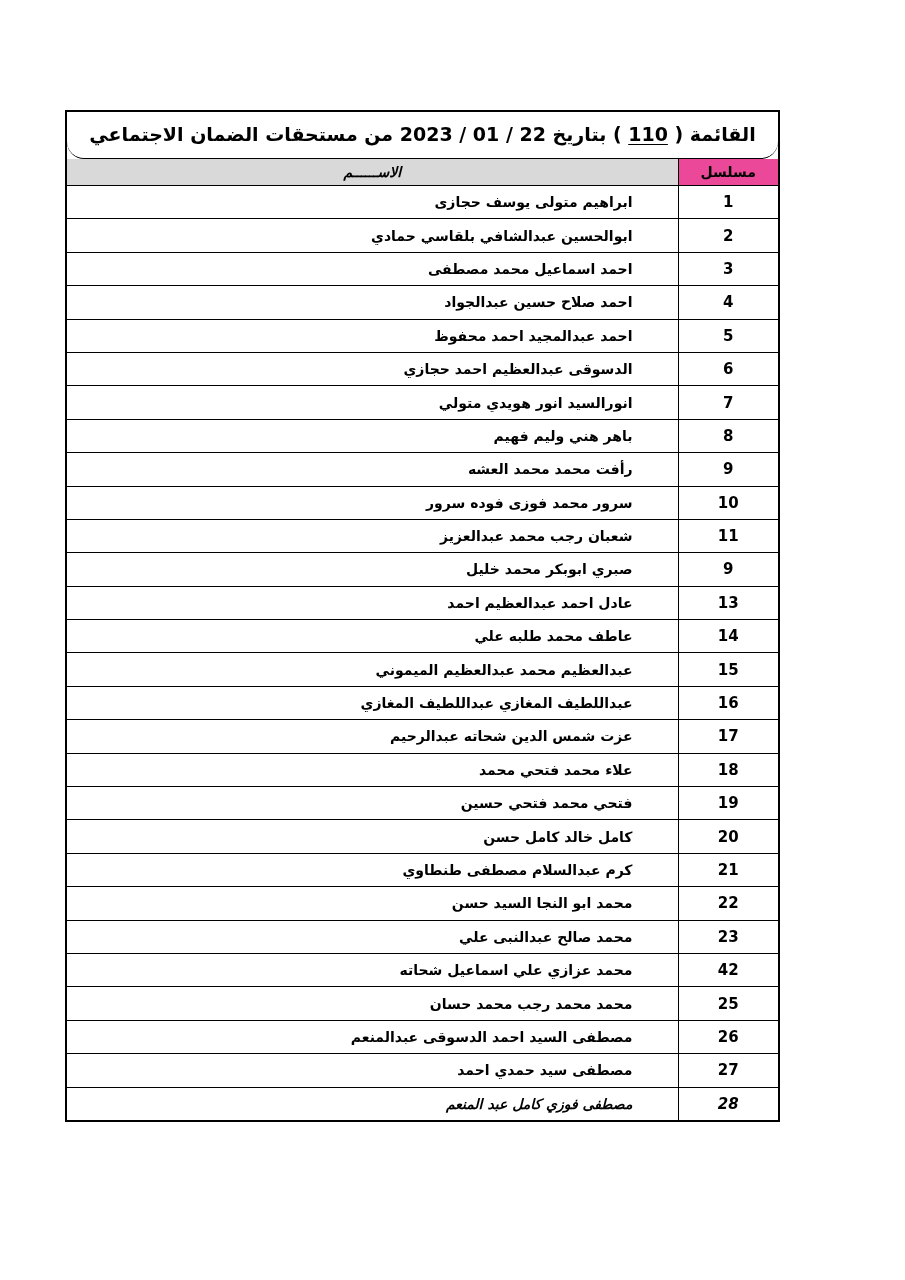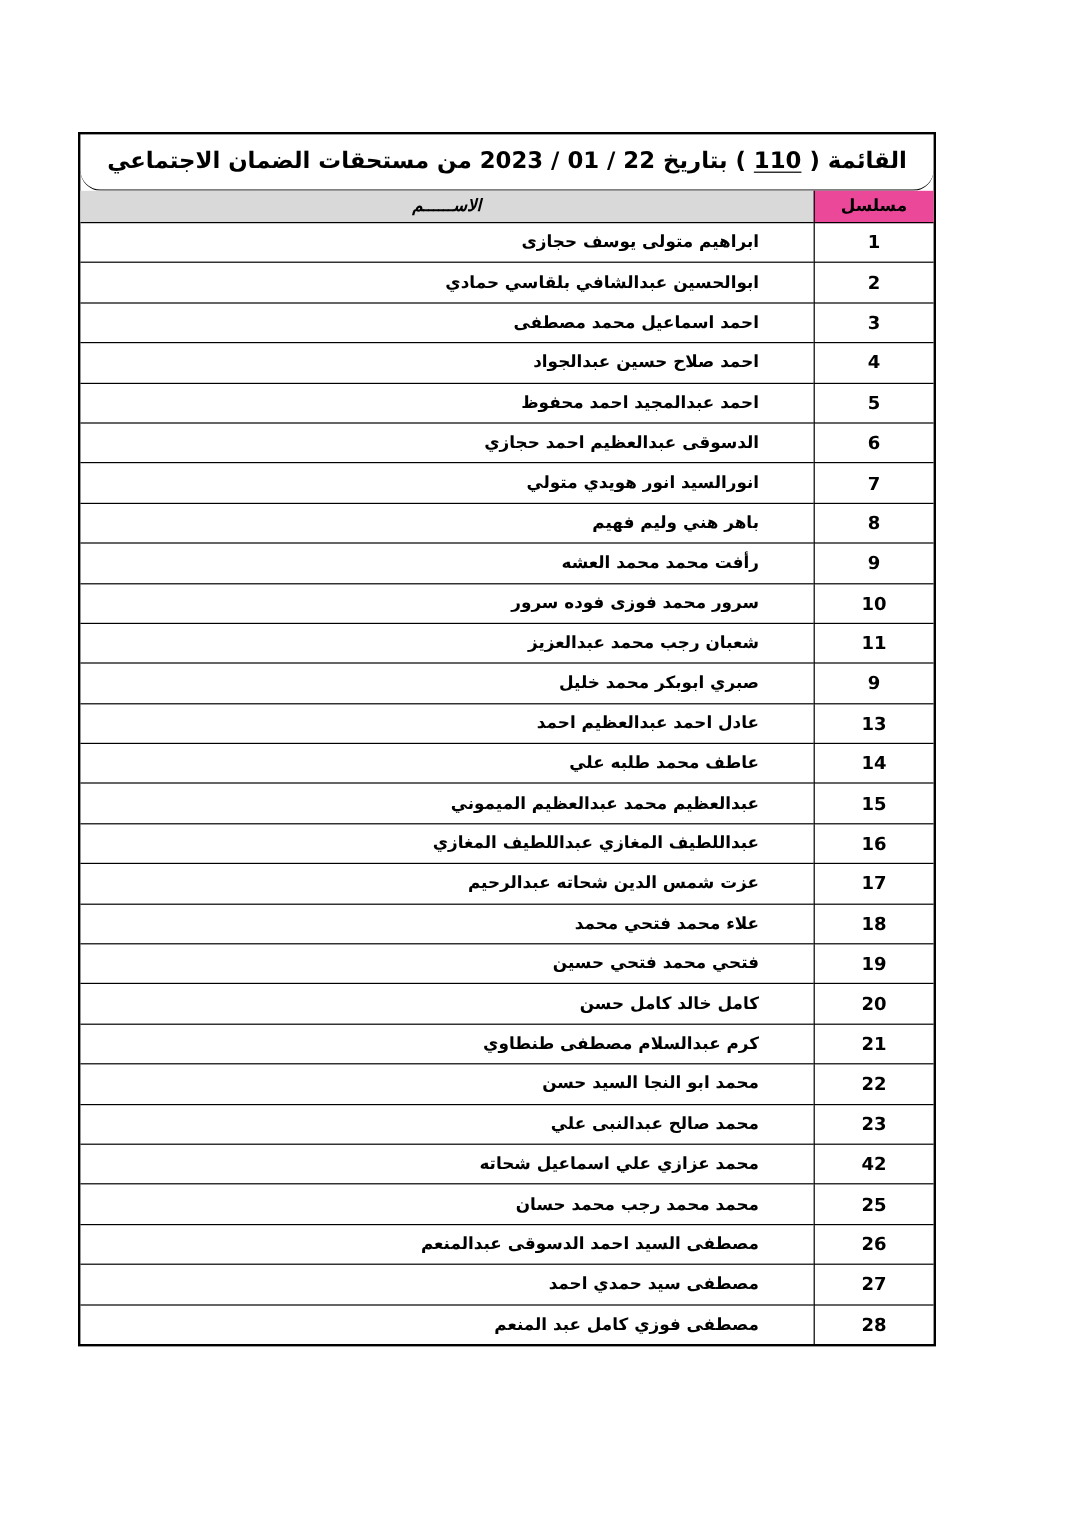--- a/index.html
+++ b/index.html
@@ -36,21 +36,21 @@
 
   table {
     width: 100%;
     border-collapse: collapse;
     table-layout: fixed;
   }
   th, td { border: 1px solid #000; font-weight: bold; vertical-align: middle; }
   th:first-child, td:first-child { border-right: none; }
   th:last-child,  td:last-child  { border-left: none; }
   thead th { border-top: none; height: 24px; font-size: 14px; text-align: center; }
-  tbody tr:last-child td { border-bottom: none; }
+  tbody tr:last-child td { border-bottom: none; font-style: italic; }
 
   col.serial-col { width: 100px; }
 
   td.serial { text-align: center; font-size: 15px; height: 30.4px; }
   td.name   { text-align: right; padding-right: 45px; font-size: 14px; }
 </style>
 </head>
 <body>
 
 <div class="page">

